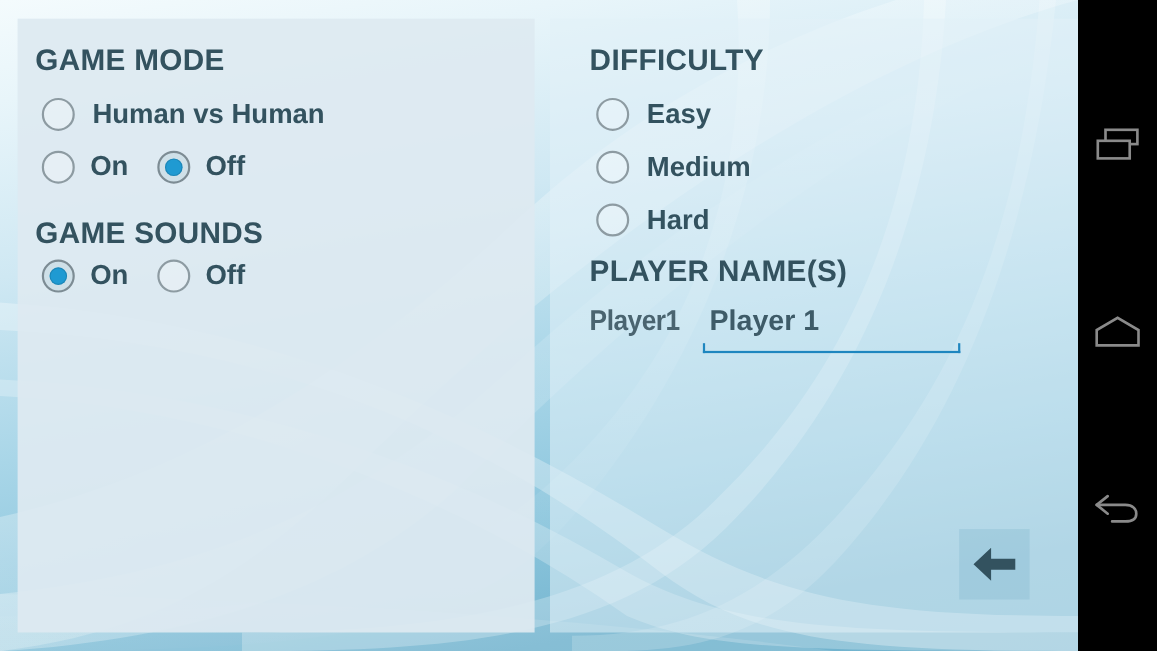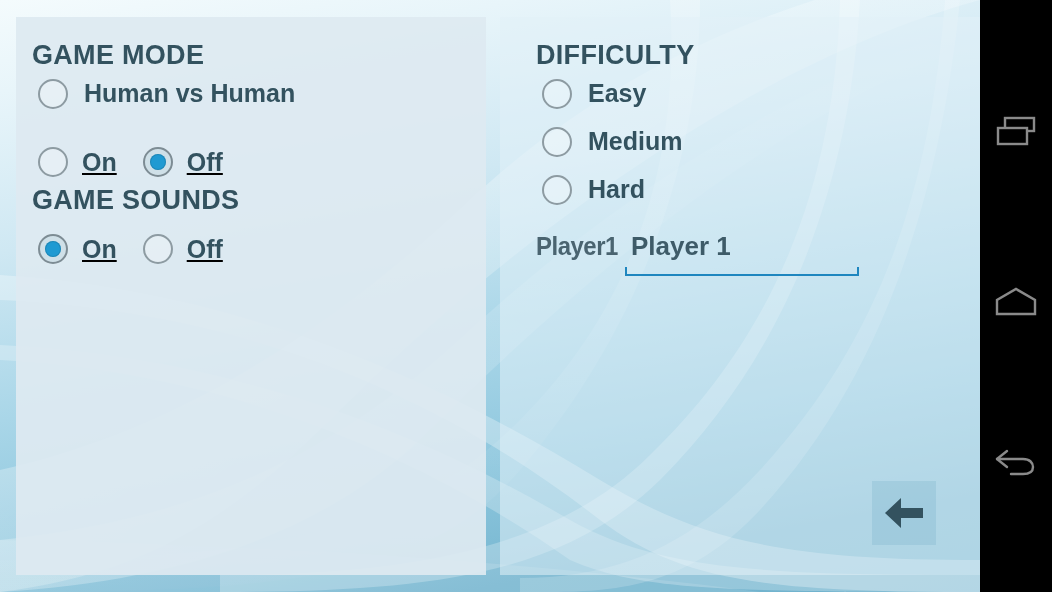--- a/index.html
+++ b/index.html
@@ -22,32 +22,32 @@
     border:2px solid #8d9ba2;background:rgba(255,255,255,.25);position:relative;flex:none;}
   .radio.checked{border:2px solid #7d8c94;background:#cfe0e8;}
   .radio.checked::after{content:"";position:absolute;left:50%;top:50%;width:16px;height:16px;
     margin:-8px 0 0 -8px;border-radius:50%;background:#1f9ad2;
     box-shadow:0 0 0 1px rgba(25,110,150,.45) inset;}
 
   
   #left-inner{position:absolute;left:32px;top:40px;width:430px;}
   .group{margin-bottom:4px;}
   .group .section-title{display:block;margin:0 0 8px 0;}
-  .opt-row{display:flex;align-items:flex-start;height:40px;margin:0 0 8px 6px;}
+  .opt-row{display:flex;align-items:flex-end;height:40px;margin:0 0 8px 6px;}
   .opt-row .radio{margin-right:16px;}
-  .inline-row{display:flex;align-items:flex-end;height:40px;margin:0 0 8px 6px;text-decoration:underline;}
+  .inline-row{display:flex;align-items:flex-start;height:40px;margin:0 0 8px 6px;}
   .inline-row .radio{margin-right:14px;}
   .inline-row .opt-label{margin-right:26px;}
 
   
   #right-inner{position:absolute;left:536px;top:40px;width:440px;}
   #player-row{display:flex;align-items:flex-start;margin-top:14px;}
   #player-label{font-size:26px;font-weight:bold;color:#4a6470;letter-spacing:-.5px;
     transform:scaleX(.92);transform-origin:left bottom;}
-  #player-field{position:relative;width:234px;}
+  #player-field{position:relative;margin-left:14px;width:234px;}
   #player-input{font-size:26px;font-weight:bold;color:#3e5b68;background:transparent;border:0;
     outline:none;padding:0 0 4px 6px;width:228px;font-family:"Liberation Sans",sans-serif;}
   #player-underline{position:relative;height:10px;width:234px;}
   #player-underline::before{content:"";position:absolute;left:0;bottom:0;width:100%;height:2px;background:#1e86bf;}
   #player-underline .tick{position:absolute;bottom:0;width:2px;height:9px;background:#1e86bf;}
   #player-underline .tick.l{left:0;}
   #player-underline .tick.r{right:0;}
 
   
   #app-back{position:absolute;left:872px;top:481px;width:64px;height:64px;
@@ -105,21 +105,21 @@
 
     <div class="group" style="margin-top:18px;">
       <div class="inline-row">
         <span class="radio"></span>
         <span class="opt-label">On</span>
         <span class="radio checked"></span>
         <span class="opt-label">Off</span>
       </div>
     </div>
 
-    <div class="group" style="margin-top:8px;">
+    <div class="group" style="margin-top:20px;">
       <span class="section-title">GAME SOUNDS</span>
       <div class="inline-row">
         <span class="radio checked"></span>
         <span class="opt-label">On</span>
         <span class="radio"></span>
         <span class="opt-label">Off</span>
       </div>
     </div>
 
   </div>
@@ -137,20 +137,21 @@
         <span class="radio"></span>
         <span class="opt-label">Medium</span>
       </div>
       <div class="opt-row">
         <span class="radio"></span>
         <span class="opt-label">Hard</span>
       </div>
     </div>
 
     <div class="group" style="margin-top:16px;">
+      <span class="section-title">PLAYER NAME(S)</span>
       <div id="player-row">
         <span id="player-label">Player1</span>
         <div id="player-field">
           <input id="player-input" type="text" value="Player 1" style="">
           <div id="player-underline">
             <span class="tick l"></span>
             <span class="tick r"></span>
           </div>
         </div>
       </div>

